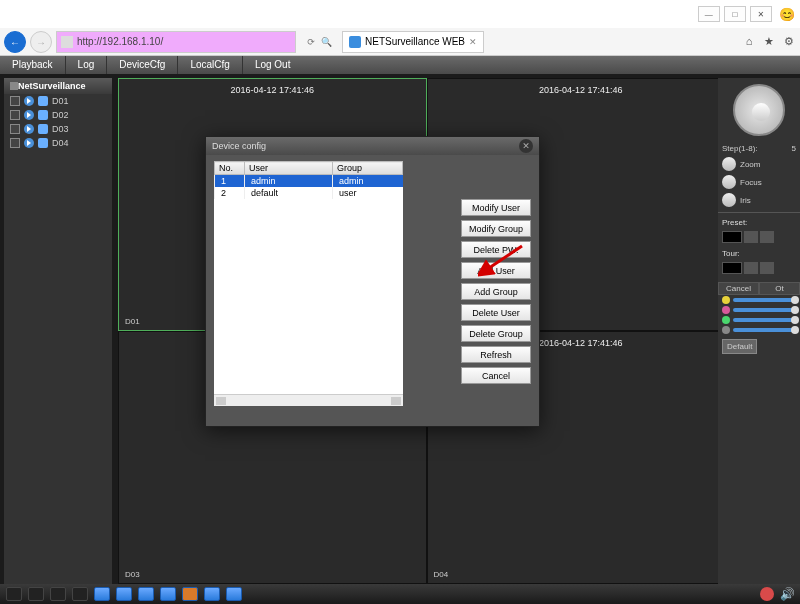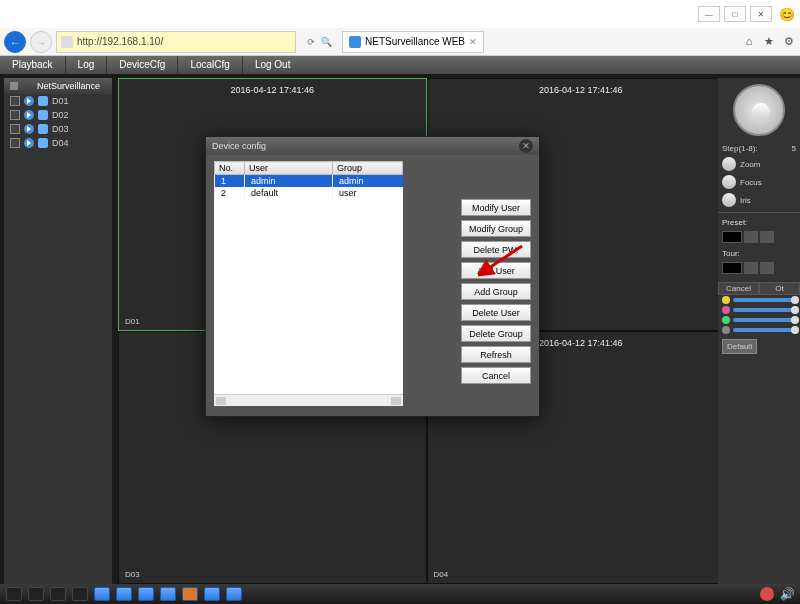--- a/index.html
+++ b/index.html
@@ -8,41 +8,41 @@
   
   .titlebar { height: 28px; background: #fff; display: flex; justify-content: flex-end; align-items: center; padding: 0 4px; gap: 4px; }
   .titlebar .winbtn { width: 22px; height: 16px; background: #fdfdfd; border: 1px solid #ccc; display:flex; align-items:center; justify-content:center; font-size:8px; color:#555;}
   .titlebar .emoji { font-size: 13px; margin-left:4px; }
 
   
   .navbar { height: 28px; background: #f5f5f5; display: flex; align-items: center; padding: 0 4px; gap: 4px; border-bottom:1px solid #ccc;}
   .circle-btn { width: 22px; height: 22px; border-radius: 50%; border: 1px solid #7aa3d6; display:flex;align-items:center;justify-content:center; font-size:10px; color:#1a5fb4;}
   .circle-btn.blue { background:#1a6dd2; color:#fff; border-color:#1a6dd2;}
   .circle-btn.grey { background:#eee; color:#aaa; border-color:#ccc;}
-  .addr { flex: 0 0 240px; height: 22px; border:1px solid #ccc; background:#fef9c3; display:flex; align-items:center; font-size:10px; padding:0 4px; color:#444;}
+  .addr { flex: 0 0 240px; height: 22px; border:1px solid #ccc; background:#f0abfc; display:flex; align-items:center; font-size:10px; padding:0 4px; color:#444;}
   .addr-icon { width:12px; height:12px; margin-right:4px; display:inline-block; background:#ddd; }
   .addr-tools { display:flex; gap:2px; margin-left:4px;}
   .addr-tools .t { width:14px; height:14px; font-size:9px; color:#777; display:flex;align-items:center;justify-content:center;}
   .tab { height:22px; border:1px solid #ccc; background:#fff; display:flex; align-items:center; font-size:10px; padding:0 6px; gap:4px; margin-left:4px; min-width:120px;}
   .tab .fav { width:12px;height:12px;background: #3a8dde; border-radius:2px;}
   .tab .x { margin-left:auto; color:#888; font-size:9px;}
   .topright { display:flex; gap:6px; margin-left:auto; color:#555; font-size:11px;}
   .topright span{ display:inline-block; width:14px; text-align:center;}
 
   
   .menubar { height: 18px; background: linear-gradient(#6a6a6a,#4a4a4a); display:flex; color:#fff; font-size:10px;}
   .menubar .mitem { padding:0 12px; line-height:18px; border-left:1px solid #333;}
   .menubar .mitem:first-child{border-left:none;}
   .under-menubar { height:4px; background:#1b1b1b; }
 
   .workspace { position:absolute; top:78px; left:0; right:0; bottom:20px; background:#1b1b1b; }
 
   
   .leftbar { position:absolute; left:4px; top:0; width:108px; bottom:0; background:#333; }
-  .leftbar .hdr { background: linear-gradient(#5a5a5a,#3a3a3a); color:#fff; font-size:9px; padding:3px 6px; display:flex; align-items:center; gap:19px;}
+  .leftbar .hdr { background: linear-gradient(#5a5a5a,#3a3a3a); color:#fff; font-size:9px; padding:3px 6px; display:flex; align-items:center; gap:0;font-weight:bold;}
   .leftbar .hdr .hicn { width:8px; height:8px; background:#888;}
   .leftbar .chrow { display:flex; align-items:center; gap:4px; padding:2px 6px; color:#ccc; font-size:9px;}
   .leftbar .chrow .sq { width:10px;height:10px;border:1px solid #888; background:#444;}
   .leftbar .chrow .play { width:10px;height:10px; background:#4a90d9; border-radius:50%; position:relative;}
   .leftbar .chrow .play::after{content:"";position:absolute;left:3px;top:2px;border-left:4px solid #fff;border-top:3px solid transparent;border-bottom:3px solid transparent;}
   .leftbar .chrow .cam { width:10px;height:10px; background:#6ab0ff; border-radius:2px;}
 
   
   .grid { position:absolute; left:118px; top:0; right:65px; bottom:0; background:#2a2a2a; }
   .cell { position:absolute; border:1px solid #111; color:#ddd; font-size:8px; background:#2a2a2a;}
@@ -79,21 +79,21 @@
   .bottombar .bicn.orange{ background:#d97a2a;}
   .bottombar .spacer{flex:1;}
   .bottombar .right-icn{ width:14px;height:14px;}
 
   
   .dialog { position:absolute; left:205px; top:136px; width:335px; background:#555; border:1px solid #222; box-shadow:0 4px 20px rgba(0,0,0,0.6);}
   .dialog .titlebar-d { height:18px; background:linear-gradient(#6a6a6a,#4a4a4a); color:#ddd; font-size:9px; display:flex; align-items:center; padding:0 6px;justify-content:center;}
   .dialog .titlebar-d .xbtn{ margin-left:auto; width:14px;height:14px;border-radius:50%;background:#333;color:#aaa;text-align:center;font-size:9px;line-height:14px;}
   .dialog .crumb { color:#fff; font-size:10px; font-weight:bold; padding:4px 8px;}
   .dialog .crumb .sep{ font-weight:normal; color:#ddd; margin:0 2px;}
-  .dialog .body { padding:6px 8px 10px; display:flex; gap:10px;}
+  .dialog .body { padding:6px 8px 20px; display:flex; gap:10px;}
   .tablewrap { width:200px; height:245px; background:#fff; position:relative; overflow:hidden;}
   .tablewrap table { width:100%; border-collapse:collapse; font-size:9px;}
   .tablewrap th { background: linear-gradient(#f5f5f5,#ddd); border:1px solid #bbb; text-align:left; padding:1px 4px; font-weight:normal;}
   .tablewrap td { border-left:1px solid #eee; padding:1px 6px;}
   .tablewrap tr.sel td { background:#1e64d2; color:#fff;}
   .scrollx { position:absolute;bottom:0;left:0;right:0;height:12px;background:#eee;border-top:1px solid #ccc;}
   .scrollx::before{content:"";position:absolute;left:2px;top:2px;width:10px;height:8px;background:#ccc;}
   .scrollx::after{content:"";position:absolute;right:2px;top:2px;width:10px;height:8px;background:#ccc;}
   .btncol { display:flex; flex-direction:column; gap:4px; padding-top:38px;margin-left:48px;}
   .btncol button { width:70px; height:17px; font-size:9px; background:linear-gradient(#fdfdfd,#e5e5e5); border:1px solid #999; cursor:pointer;}

